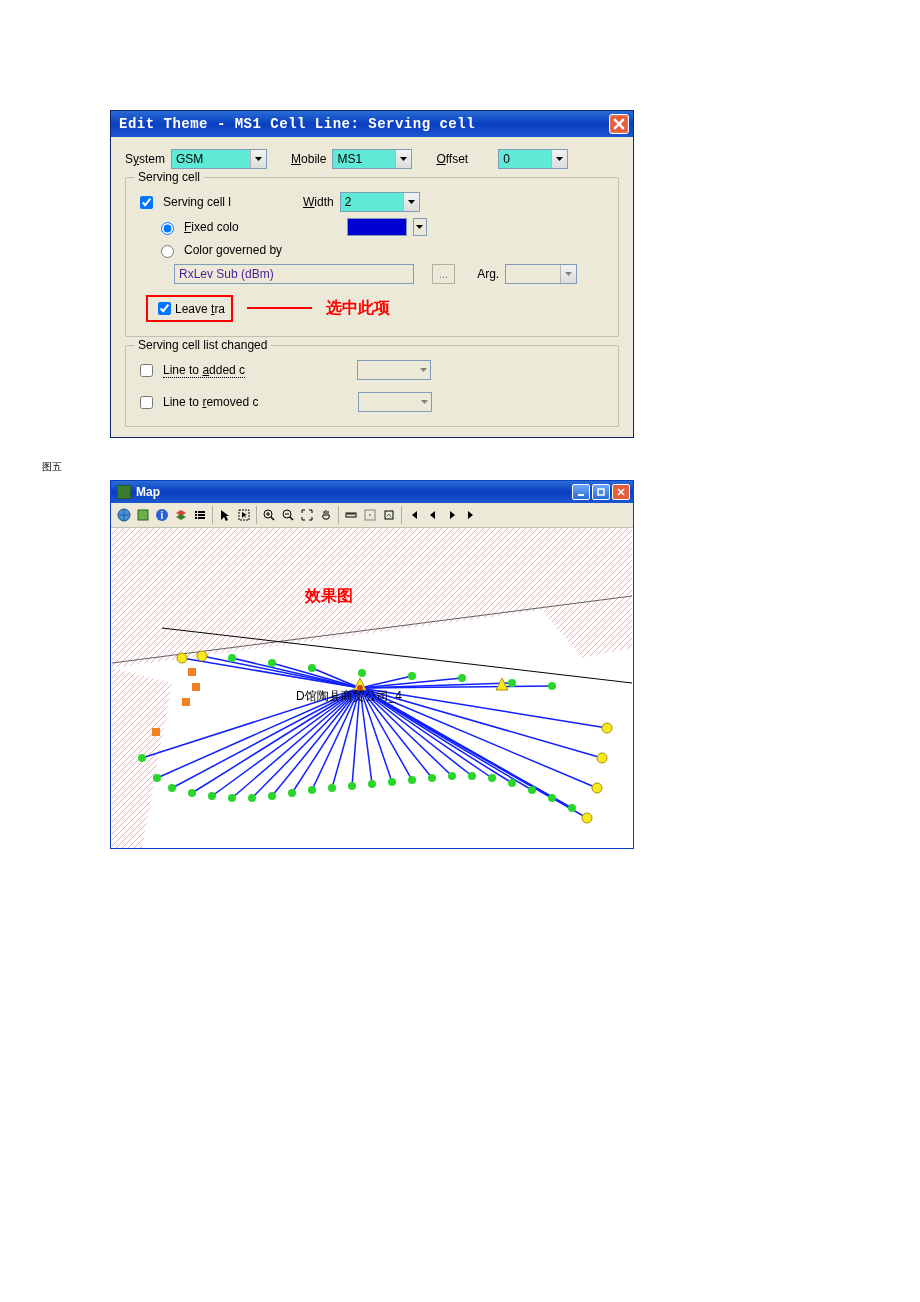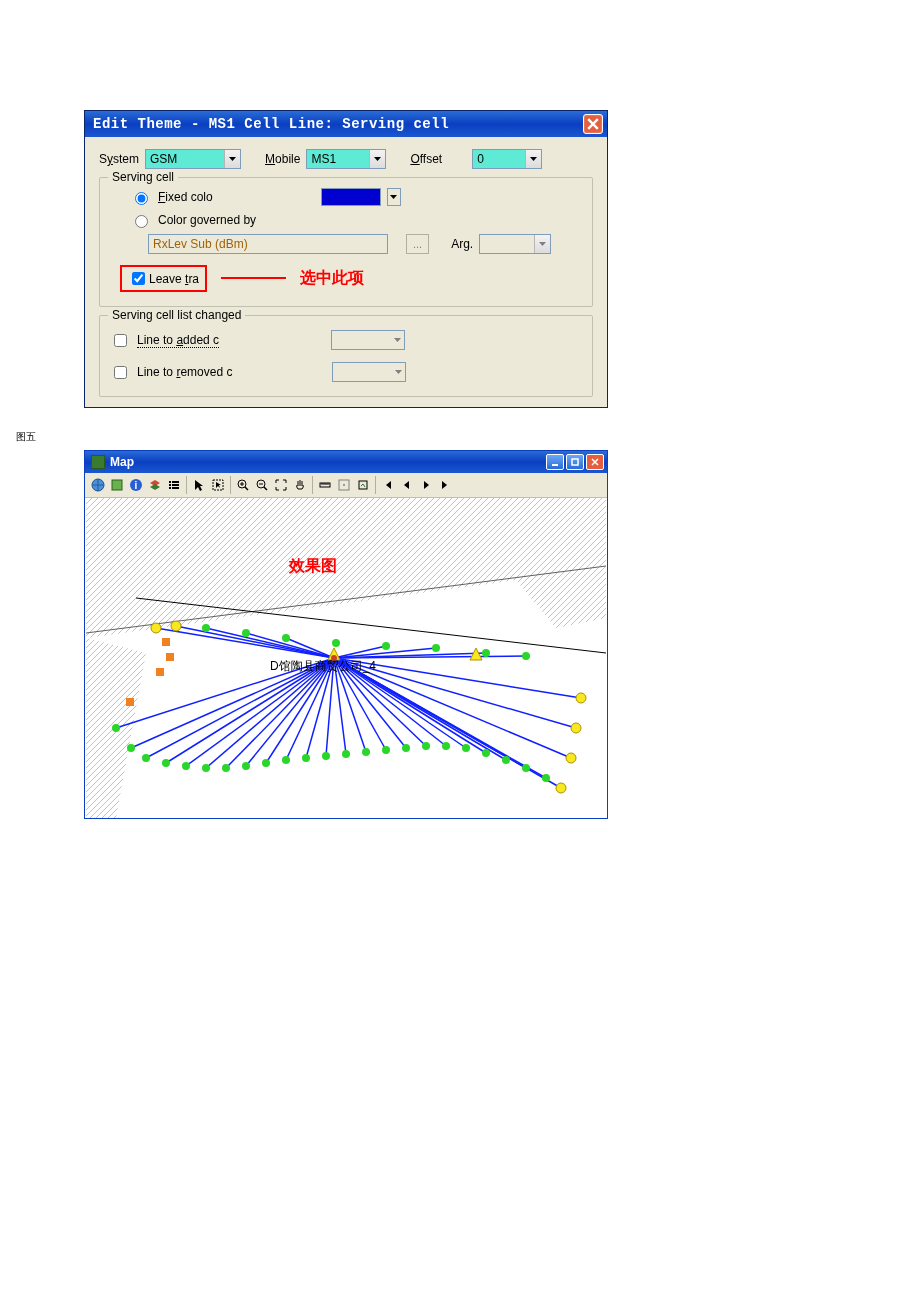--- a/index.html
+++ b/index.html
@@ -5,21 +5,21 @@
   * { box-sizing: border-box; }
   body {
     background: #ffffff;
     font-family: "Tahoma", "SimSun", sans-serif;
     font-size: 12px;
     margin: 0;
     padding: 0;
     width: 920px;
   }
   .page-area {
-    padding: 110px 0 0 84px;
+    padding: 110px 0 0 110px;
     width: 812px;
   }
   
   .dialog {
     width: 524px;
     border: 1px solid #0a246a;
     background: #ece9d8;
   }
   .titlebar {
     background: linear-gradient(to bottom, #2a6cd6 0%, #0a3fc1 50%, #1c57cf 100%);
@@ -264,41 +264,56 @@
               <svg viewBox="0 0 7 4">
                 <path d="M0 0 L3.5 4 L7 0 Z" fill="#000"></path>
               </svg>
             </div>
         </div>
       </div>
 
       <div class="groupbox">
         <span class="groupbox-title">Serving cell</span>
 
+        <div class="row" style="margin-top:4px">
+          <input type="checkbox" class="chk" checked="" style="">
+          <span class="lbl">Serving cell l</span>
+          <span style="flex:0 0 60px"></span>
+          <span class="lbl"><span class="u">W</span><span>idth</span></span>
+          <div class="combo" style="width:80px">
+            <span class="val">2</span>
+            <div style="flex:1"></div>
+            <div class="combo-btn">
+                <svg viewBox="0 0 7 4">
+                  <path d="M0 0 L3.5 4 L7 0 Z" fill="#000"></path>
+                </svg>
+              </div>
+          </div>
+        </div>
 
         <div class="row" style="padding-left:20px">
           <input type="radio" class="rad" checked="" style="">
           <span class="lbl"><span class="u">F</span><span>ixed colo</span></span>
           <span style="flex:0 0 96px"></span>
           <div class="color-swatch"></div>
           <div class="color-drop">
               <svg viewBox="0 0 7 4" width="7" height="4">
                 <path d="M0 0 L3.5 4 L7 0 Z" fill="#000"></path>
               </svg>
             </div>
         </div>
 
         <div class="row" style="padding-left:20px">
           <input type="radio" class="rad" style="">
           <span class="lbl">Color governed by</span>
         </div>
 
         <div class="row" style="padding-left:38px">
           <div class="combo disabled" style="width:240px">
-            <span class="val" style="color:#a16207">RxLev Sub (dBm)</span>
+            <span class="val" style="color:#4c1d95">RxLev Sub (dBm)</span>
           </div>
           <span style="width:6px"></span>
           <button class="small-btn">...</button>
           <span style="width:10px"></span>
           <span class="lbl">Arg.</span>
           <div class="combo disabled" style="width:72px">
             <span class="val"></span>
             <div style="flex:1"></div>
             <div class="combo-btn">
                 <svg viewBox="0 0 7 4">
@@ -603,18 +618,18 @@
             <rect x="40" y="200" width="8" height="8"></rect>
         </g>
 
         <g>
           <polygon points="248,150 254,162 242,162" fill="#f8e820" stroke="#b09000"></polygon>
           <circle cx="248" cy="160" r="3" fill="#d04020"></circle>
         </g>
 
         <polygon points="390,150 396,162 384,162" fill="#f8e820" stroke="#b09000"></polygon>
       </svg>
-      <div class="map-annot" style="top:58px;left:204px">效果图</div>
+      <div class="map-annot" style="top:58px;left:194px">效果图</div>
       <div class="map-label" style="top:160px;left:185px">D馆陶县商贸公司_4</div>
     </div>
   </div>
 
 </div>
 
 </body></html>

